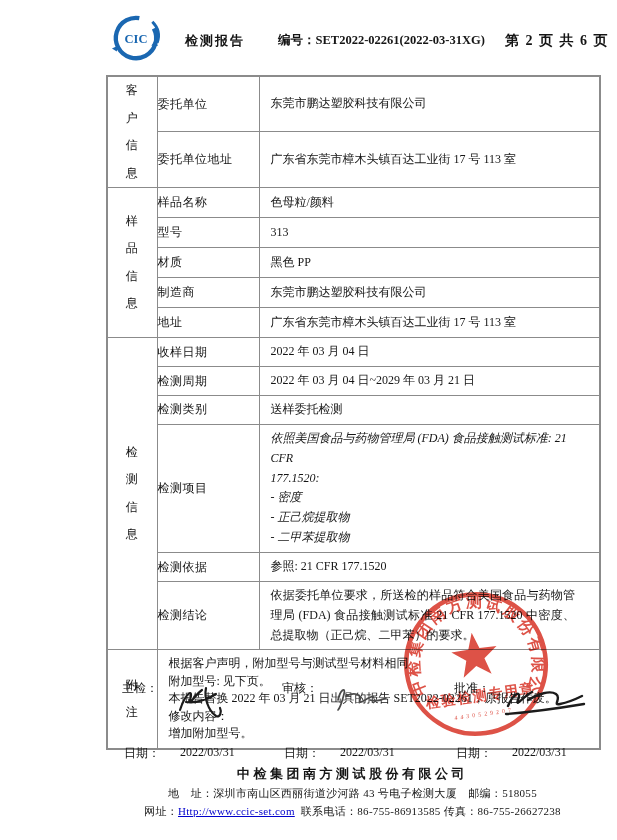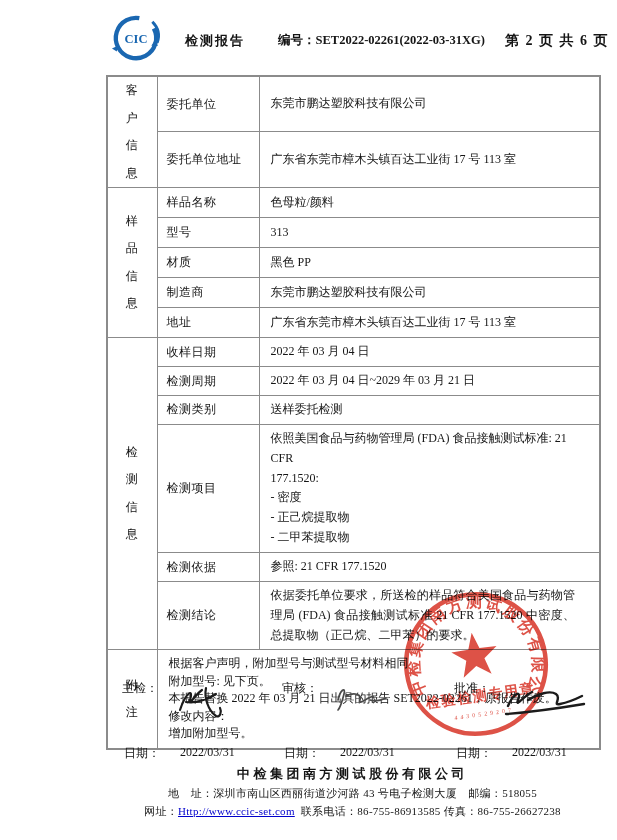--- a/index.html
+++ b/index.html
@@ -14,26 +14,26 @@
   .logo { position:absolute; left:63px; top:13px; width:58px; height:50px; }
   .hdr-title { position:absolute; left:141px; top:32px; font-size:13px; font-weight:bold; letter-spacing:2px; }
   .hdr-no { position:absolute; left:234px; top:32px; font-size:12.5px; font-weight:bold; }
   .hdr-page { position:absolute; left:461px; top:32px; font-size:14px; font-weight:bold; letter-spacing:1.5px; }
   
   table.report { position:absolute; left:62px; top:75px; width:495px;
     border-collapse:collapse; font-size:12px; border:2px solid #8b8b8b; }
   table.report td { border:1px solid #8b8b8b; vertical-align:middle; }
   td.sec { width:50px; text-align:center; }
   td.sec span { display:inline-block; width:2.15em; word-break:break-all; line-height:2.3; letter-spacing:1px; }
-  td.lbl { width:102px; padding-left:9px; letter-spacing:0.5px; }
+  td.lbl { width:102px; letter-spacing:0.5px; }
   td.val { padding:4px 24px 4px 11px; line-height:1.65; }
   td.val.just { text-align:justify; }
   tr.h35{height:35px} tr.h30{height:30px} tr.h27{height:27px}
   tr.h100{height:100px} tr.h62{height:62px} tr.h82{height:82px}
-  .mline div { line-height:1.66; }
+  .mline div { line-height:1.66;font-style:italic; }
   td.notes { padding:5px 4px 5px 11px; }
   td.notes div { line-height:1.46; }
   
   .sign-area { position:absolute; left:62px; top:680px; width:500px; height:82px;
     font-size:12px; display:grid; grid-template-columns:160px 172px 168px; }
   .sign-col { display:flex; flex-direction:column; justify-content:space-between; }
   .sign-top { display:flex; gap:8px; height:44px; }
   .sign-label { padding-left:16px; white-space:nowrap; }
   .sign-date { display:flex; gap:20px; padding-left:18px; }
   .sig-svg { flex:0 0 auto; }

